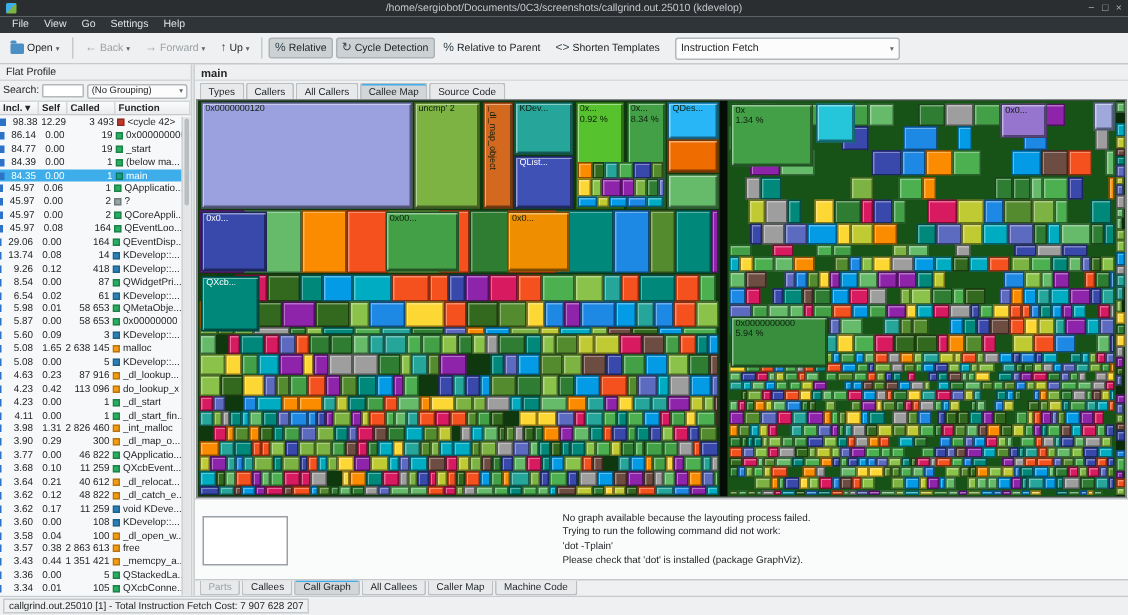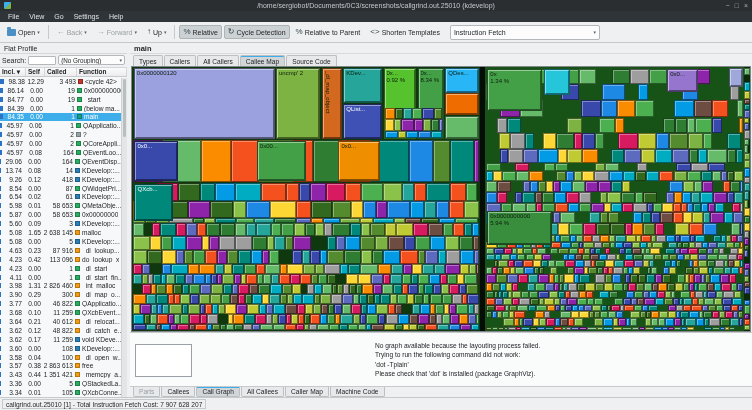--- a/index.html
+++ b/index.html
@@ -24,21 +24,21 @@
   .tbtn.disabled .icon { color:#9aa0a4; }
   .tbtn .arrow { font-size:5px; color:#5f6568; }
   .tsep { width:1px; height:14px; background:#c6cacd; margin:0 2px; }
   .icon.folder-icon { width:9px; height:7px; background:#4a90c4; border-radius:1px; position:relative; display:inline-block; }
   .icon.folder-icon::before { content:""; position:absolute; top:-2px; left:0; width:4px; height:2px; background:#4a90c4; border-radius:1px 1px 0 0; }
   .combo { display:flex; align-items:center; gap:3px; border:1px solid #b4b8bb; background:#fcfcfc; border-radius:2px; padding:1px 3px; font-size:7px; }
   .combo.event { width:150px; justify-content:space-between; margin-left:4px; height:15px; }
   .combo .arrow { font-size:5px; color:#5f6568; }
 
   
-  .content { display:flex; height:354px;align-items:center; }
+  .content { display:flex; height:354px; }
 
   .sidebar { width:127px; display:flex; flex-direction:column; background:#eff0f1; position:relative; }
   .dock-title { height:11px; line-height:11px; padding-left:4px; font-size:7px; border-bottom:1px solid #d4d7da; }
   .search-row { height:13px; display:flex; align-items:center; gap:2px; padding:0 2px; }
   .search-row .lbl { flex:none; }
   .search-row input { width:28px; min-width:0; height:9px; border:1px solid #b4b8bb; background:#fff; font-size:6.5px; border-radius:1px; }
   .combo.small { height:10px; flex:1; min-width:0; justify-content:space-between; padding:0 2px; font-size:6.3px; overflow:hidden; white-space:nowrap; }
   .table-header { height:10px; display:flex; align-items:center; background:linear-gradient(#fafbfb,#ececee); border-top:1px solid #d4d7da; border-bottom:1px solid #c6cacd; font-size:6.5px; font-weight:bold; }
   .table-header span { border-right:1px solid #d4d7da; height:100%; display:flex; align-items:center; padding:0 2px; overflow:hidden; }
   .h-incl { width:26px; } .h-self { width:19px; } .h-called { width:32px; } .h-func { flex:1; }

